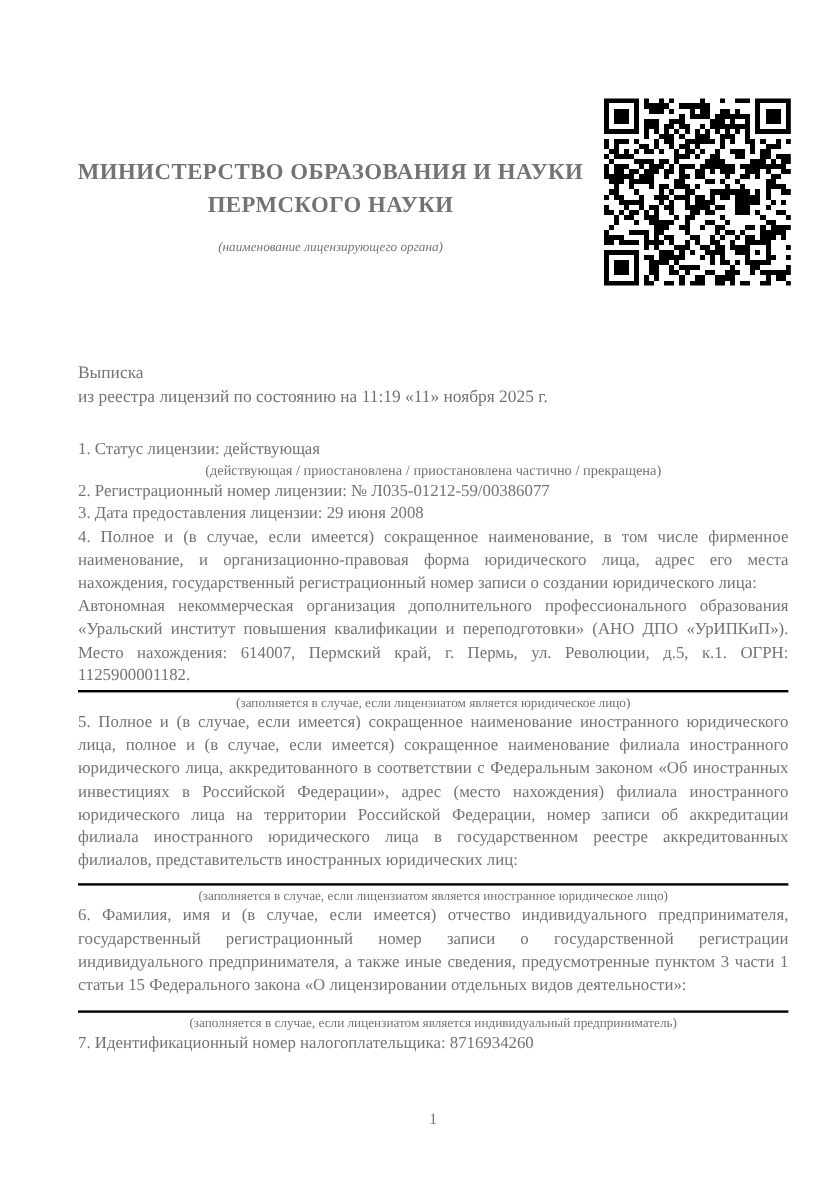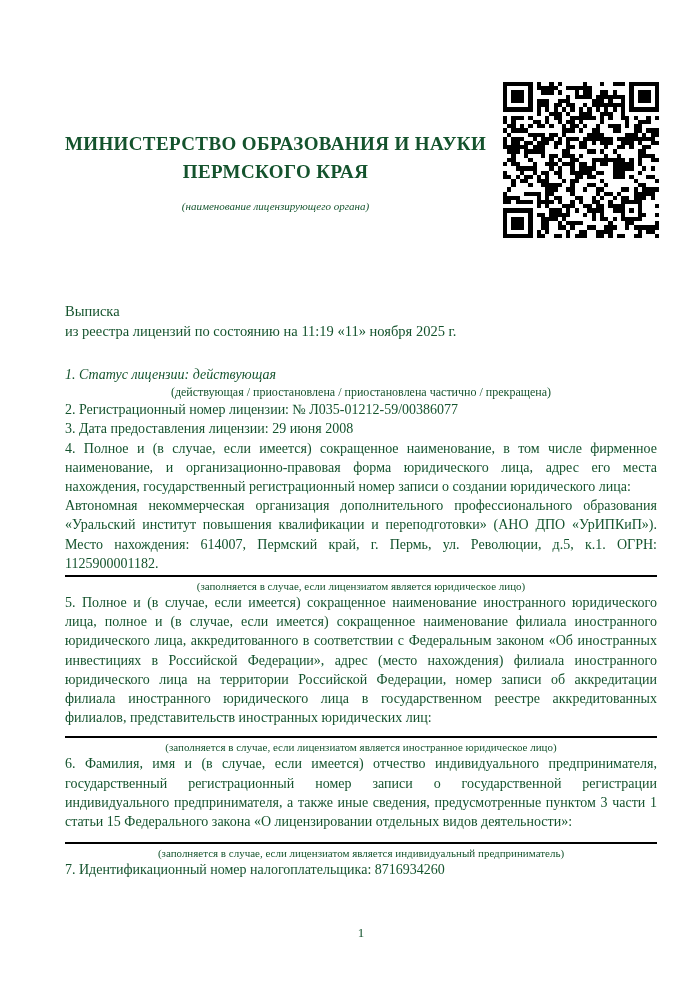--- a/index.html
+++ b/index.html
@@ -5,21 +5,21 @@
   html, body {
     margin: 0;
     padding: 0;
     background: #ffffff;
   }
   .page {
     position: relative;
     width: 700px;
     height: 989px;
     background: #ffffff;
-    color: #14532d;
+    color: #737373;
     font-family: "Liberation Serif", serif;
     overflow: hidden;
   }
   .qr {
     position: absolute;
     left: 503px;
     top: 82px;
     width: 156px;
     height: 156px;
   }
@@ -84,21 +84,21 @@
   }
   .rule-gap5 { margin-top: 9px; }
   .rule-gap6 { margin-top: 11px; }
 
   .mt-i2 { margin-top: 20px; }
   .mt-i3 { margin-top: 15px; }
   .mt-i4 { margin-top: 8px; }
   .mt-i5 { margin-top: 17px; }
   .mt-i6 { margin-top: 18px; }
   .mt-i7 { margin-top: 20px; }
-  .mt-i1 { margin-top: 5px; font-style: italic; }
+  .mt-i1 { margin-top: 5px; }
 
   .page-number {
     position: absolute;
     left: 65px;
     top: 925px;
     width: 592px;
     text-align: center;
     font-size: 13px;
   }
 </style>
@@ -109,21 +109,21 @@
 
   <div class="qr">
     <svg id="qr-svg" viewBox="0 0 37 37" xmlns="http://www.w3.org/2000/svg">
         <rect x="0" y="0" width="37" height="37" fill="#ffffff"></rect>
         <path d="M0 0h1v1h-1zM1 0h1v1h-1zM2 0h1v1h-1zM3 0h1v1h-1zM4 0h1v1h-1zM5 0h1v1h-1zM6 0h1v1h-1zM8 0h1v1h-1zM11 0h1v1h-1zM13 0h1v1h-1zM19 0h1v1h-1zM23 0h1v1h-1zM26 0h1v1h-1zM27 0h1v1h-1zM28 0h1v1h-1zM30 0h1v1h-1zM31 0h1v1h-1zM32 0h1v1h-1zM33 0h1v1h-1zM34 0h1v1h-1zM35 0h1v1h-1zM36 0h1v1h-1zM0 1h1v1h-1zM6 1h1v1h-1zM8 1h1v1h-1zM9 1h1v1h-1zM10 1h1v1h-1zM11 1h1v1h-1zM12 1h1v1h-1zM15 1h1v1h-1zM16 1h1v1h-1zM17 1h1v1h-1zM18 1h1v1h-1zM19 1h1v1h-1zM20 1h1v1h-1zM30 1h1v1h-1zM36 1h1v1h-1zM0 2h1v1h-1zM2 2h1v1h-1zM3 2h1v1h-1zM4 2h1v1h-1zM6 2h1v1h-1zM9 2h1v1h-1zM10 2h1v1h-1zM11 2h1v1h-1zM13 2h1v1h-1zM17 2h1v1h-1zM19 2h1v1h-1zM20 2h1v1h-1zM23 2h1v1h-1zM24 2h1v1h-1zM26 2h1v1h-1zM30 2h1v1h-1zM32 2h1v1h-1zM33 2h1v1h-1zM34 2h1v1h-1zM36 2h1v1h-1zM0 3h1v1h-1zM2 3h1v1h-1zM3 3h1v1h-1zM4 3h1v1h-1zM6 3h1v1h-1zM15 3h1v1h-1zM17 3h1v1h-1zM18 3h1v1h-1zM19 3h1v1h-1zM20 3h1v1h-1zM22 3h1v1h-1zM23 3h1v1h-1zM24 3h1v1h-1zM25 3h1v1h-1zM26 3h1v1h-1zM27 3h1v1h-1zM28 3h1v1h-1zM30 3h1v1h-1zM32 3h1v1h-1zM33 3h1v1h-1zM34 3h1v1h-1zM36 3h1v1h-1zM0 4h1v1h-1zM2 4h1v1h-1zM3 4h1v1h-1zM4 4h1v1h-1zM6 4h1v1h-1zM8 4h1v1h-1zM9 4h1v1h-1zM10 4h1v1h-1zM13 4h1v1h-1zM14 4h1v1h-1zM15 4h1v1h-1zM21 4h1v1h-1zM22 4h1v1h-1zM23 4h1v1h-1zM25 4h1v1h-1zM28 4h1v1h-1zM30 4h1v1h-1zM32 4h1v1h-1zM33 4h1v1h-1zM34 4h1v1h-1zM36 4h1v1h-1zM0 5h1v1h-1zM6 5h1v1h-1zM8 5h1v1h-1zM9 5h1v1h-1zM10 5h1v1h-1zM12 5h1v1h-1zM13 5h1v1h-1zM15 5h1v1h-1zM16 5h1v1h-1zM19 5h1v1h-1zM21 5h1v1h-1zM22 5h1v1h-1zM23 5h1v1h-1zM24 5h1v1h-1zM25 5h1v1h-1zM26 5h1v1h-1zM27 5h1v1h-1zM28 5h1v1h-1zM30 5h1v1h-1zM36 5h1v1h-1zM0 6h1v1h-1zM1 6h1v1h-1zM2 6h1v1h-1zM3 6h1v1h-1zM4 6h1v1h-1zM5 6h1v1h-1zM6 6h1v1h-1zM8 6h1v1h-1zM10 6h1v1h-1zM12 6h1v1h-1zM14 6h1v1h-1zM16 6h1v1h-1zM18 6h1v1h-1zM20 6h1v1h-1zM22 6h1v1h-1zM24 6h1v1h-1zM26 6h1v1h-1zM28 6h1v1h-1zM30 6h1v1h-1zM31 6h1v1h-1zM32 6h1v1h-1zM33 6h1v1h-1zM34 6h1v1h-1zM35 6h1v1h-1zM36 6h1v1h-1zM8 7h1v1h-1zM11 7h1v1h-1zM12 7h1v1h-1zM13 7h1v1h-1zM15 7h1v1h-1zM18 7h1v1h-1zM19 7h1v1h-1zM20 7h1v1h-1zM23 7h1v1h-1zM24 7h1v1h-1zM25 7h1v1h-1zM28 7h1v1h-1zM0 8h1v1h-1zM2 8h1v1h-1zM3 8h1v1h-1zM4 8h1v1h-1zM6 8h1v1h-1zM10 8h1v1h-1zM12 8h1v1h-1zM13 8h1v1h-1zM16 8h1v1h-1zM17 8h1v1h-1zM18 8h1v1h-1zM19 8h1v1h-1zM20 8h1v1h-1zM21 8h1v1h-1zM23 8h1v1h-1zM25 8h1v1h-1zM28 8h1v1h-1zM29 8h1v1h-1zM31 8h1v1h-1zM34 8h1v1h-1zM36 8h1v1h-1zM0 9h1v1h-1zM2 9h1v1h-1zM7 9h1v1h-1zM8 9h1v1h-1zM10 9h1v1h-1zM13 9h1v1h-1zM15 9h1v1h-1zM16 9h1v1h-1zM18 9h1v1h-1zM23 9h1v1h-1zM29 9h1v1h-1zM32 9h1v1h-1zM33 9h1v1h-1zM34 9h1v1h-1zM1 10h1v1h-1zM2 10h1v1h-1zM4 10h1v1h-1zM6 10h1v1h-1zM8 10h1v1h-1zM9 10h1v1h-1zM11 10h1v1h-1zM14 10h1v1h-1zM16 10h1v1h-1zM17 10h1v1h-1zM19 10h1v1h-1zM22 10h1v1h-1zM25 10h1v1h-1zM26 10h1v1h-1zM27 10h1v1h-1zM29 10h1v1h-1zM31 10h1v1h-1zM32 10h1v1h-1zM0 11h1v1h-1zM2 11h1v1h-1zM3 11h1v1h-1zM4 11h1v1h-1zM5 11h1v1h-1zM14 11h1v1h-1zM15 11h1v1h-1zM16 11h1v1h-1zM18 11h1v1h-1zM21 11h1v1h-1zM22 11h1v1h-1zM26 11h1v1h-1zM27 11h1v1h-1zM31 11h1v1h-1zM32 11h1v1h-1zM34 11h1v1h-1zM35 11h1v1h-1zM36 11h1v1h-1zM1 12h1v1h-1zM6 12h1v1h-1zM7 12h1v1h-1zM8 12h1v1h-1zM9 12h1v1h-1zM11 12h1v1h-1zM12 12h1v1h-1zM14 12h1v1h-1zM20 12h1v1h-1zM21 12h1v1h-1zM22 12h1v1h-1zM23 12h1v1h-1zM29 12h1v1h-1zM30 12h1v1h-1zM31 12h1v1h-1zM33 12h1v1h-1zM35 12h1v1h-1zM36 12h1v1h-1zM0 13h1v1h-1zM2 13h1v1h-1zM3 13h1v1h-1zM4 13h1v1h-1zM7 13h1v1h-1zM9 13h1v1h-1zM10 13h1v1h-1zM11 13h1v1h-1zM13 13h1v1h-1zM15 13h1v1h-1zM16 13h1v1h-1zM17 13h1v1h-1zM19 13h1v1h-1zM20 13h1v1h-1zM21 13h1v1h-1zM22 13h1v1h-1zM23 13h1v1h-1zM24 13h1v1h-1zM25 13h1v1h-1zM27 13h1v1h-1zM28 13h1v1h-1zM29 13h1v1h-1zM30 13h1v1h-1zM31 13h1v1h-1zM32 13h1v1h-1zM33 13h1v1h-1zM34 13h1v1h-1zM35 13h1v1h-1zM0 14h1v1h-1zM2 14h1v1h-1zM3 14h1v1h-1zM5 14h1v1h-1zM6 14h1v1h-1zM8 14h1v1h-1zM9 14h1v1h-1zM10 14h1v1h-1zM12 14h1v1h-1zM13 14h1v1h-1zM15 14h1v1h-1zM18 14h1v1h-1zM19 14h1v1h-1zM21 14h1v1h-1zM23 14h1v1h-1zM24 14h1v1h-1zM25 14h1v1h-1zM28 14h1v1h-1zM29 14h1v1h-1zM30 14h1v1h-1zM32 14h1v1h-1zM35 14h1v1h-1zM36 14h1v1h-1zM0 15h1v1h-1zM1 15h1v1h-1zM2 15h1v1h-1zM3 15h1v1h-1zM4 15h1v1h-1zM5 15h1v1h-1zM7 15h1v1h-1zM8 15h1v1h-1zM9 15h1v1h-1zM12 15h1v1h-1zM15 15h1v1h-1zM16 15h1v1h-1zM18 15h1v1h-1zM19 15h1v1h-1zM24 15h1v1h-1zM27 15h1v1h-1zM28 15h1v1h-1zM30 15h1v1h-1zM33 15h1v1h-1zM34 15h1v1h-1zM1 16h1v1h-1zM2 16h1v1h-1zM3 16h1v1h-1zM5 16h1v1h-1zM6 16h1v1h-1zM7 16h1v1h-1zM8 16h1v1h-1zM9 16h1v1h-1zM14 16h1v1h-1zM15 16h1v1h-1zM20 16h1v1h-1zM21 16h1v1h-1zM23 16h1v1h-1zM26 16h1v1h-1zM32 16h1v1h-1zM33 16h1v1h-1zM2 17h1v1h-1zM5 17h1v1h-1zM9 17h1v1h-1zM11 17h1v1h-1zM12 17h1v1h-1zM14 17h1v1h-1zM15 17h1v1h-1zM16 17h1v1h-1zM18 17h1v1h-1zM24 17h1v1h-1zM27 17h1v1h-1zM32 17h1v1h-1zM33 17h1v1h-1zM34 17h1v1h-1zM35 17h1v1h-1zM1 18h1v1h-1zM2 18h1v1h-1zM6 18h1v1h-1zM11 18h1v1h-1zM13 18h1v1h-1zM16 18h1v1h-1zM17 18h1v1h-1zM21 18h1v1h-1zM22 18h1v1h-1zM23 18h1v1h-1zM24 18h1v1h-1zM25 18h1v1h-1zM26 18h1v1h-1zM27 18h1v1h-1zM28 18h1v1h-1zM30 18h1v1h-1zM32 18h1v1h-1zM35 18h1v1h-1zM36 18h1v1h-1zM0 19h1v1h-1zM2 19h1v1h-1zM3 19h1v1h-1zM7 19h1v1h-1zM10 19h1v1h-1zM11 19h1v1h-1zM12 19h1v1h-1zM14 19h1v1h-1zM15 19h1v1h-1zM16 19h1v1h-1zM18 19h1v1h-1zM19 19h1v1h-1zM21 19h1v1h-1zM23 19h1v1h-1zM24 19h1v1h-1zM26 19h1v1h-1zM27 19h1v1h-1zM28 19h1v1h-1zM29 19h1v1h-1zM30 19h1v1h-1zM32 19h1v1h-1zM3 20h1v1h-1zM4 20h1v1h-1zM5 20h1v1h-1zM6 20h1v1h-1zM7 20h1v1h-1zM11 20h1v1h-1zM13 20h1v1h-1zM16 20h1v1h-1zM18 20h1v1h-1zM19 20h1v1h-1zM20 20h1v1h-1zM21 20h1v1h-1zM26 20h1v1h-1zM27 20h1v1h-1zM28 20h1v1h-1zM29 20h1v1h-1zM30 20h1v1h-1zM33 20h1v1h-1zM35 20h1v1h-1zM0 21h1v1h-1zM4 21h1v1h-1zM7 21h1v1h-1zM9 21h1v1h-1zM10 21h1v1h-1zM12 21h1v1h-1zM13 21h1v1h-1zM16 21h1v1h-1zM17 21h1v1h-1zM18 21h1v1h-1zM19 21h1v1h-1zM20 21h1v1h-1zM22 21h1v1h-1zM23 21h1v1h-1zM26 21h1v1h-1zM27 21h1v1h-1zM28 21h1v1h-1zM32 21h1v1h-1zM0 22h1v1h-1zM1 22h1v1h-1zM3 22h1v1h-1zM5 22h1v1h-1zM6 22h1v1h-1zM8 22h1v1h-1zM10 22h1v1h-1zM13 22h1v1h-1zM17 22h1v1h-1zM18 22h1v1h-1zM20 22h1v1h-1zM21 22h1v1h-1zM26 22h1v1h-1zM27 22h1v1h-1zM28 22h1v1h-1zM30 22h1v1h-1zM34 22h1v1h-1zM35 22h1v1h-1zM2 23h1v1h-1zM4 23h1v1h-1zM5 23h1v1h-1zM8 23h1v1h-1zM9 23h1v1h-1zM10 23h1v1h-1zM14 23h1v1h-1zM16 23h1v1h-1zM17 23h1v1h-1zM23 23h1v1h-1zM31 23h1v1h-1zM36 23h1v1h-1zM2 24h1v1h-1zM6 24h1v1h-1zM9 24h1v1h-1zM10 24h1v1h-1zM11 24h1v1h-1zM12 24h1v1h-1zM13 24h1v1h-1zM16 24h1v1h-1zM20 24h1v1h-1zM21 24h1v1h-1zM24 24h1v1h-1zM32 24h1v1h-1zM33 24h1v1h-1zM1 25h1v1h-1zM10 25h1v1h-1zM11 25h1v1h-1zM12 25h1v1h-1zM15 25h1v1h-1zM16 25h1v1h-1zM19 25h1v1h-1zM22 25h1v1h-1zM23 25h1v1h-1zM28 25h1v1h-1zM29 25h1v1h-1zM31 25h1v1h-1zM33 25h1v1h-1zM34 25h1v1h-1zM35 25h1v1h-1zM36 25h1v1h-1zM0 26h1v1h-1zM5 26h1v1h-1zM6 26h1v1h-1zM7 26h1v1h-1zM8 26h1v1h-1zM10 26h1v1h-1zM11 26h1v1h-1zM16 26h1v1h-1zM22 26h1v1h-1zM24 26h1v1h-1zM25 26h1v1h-1zM27 26h1v1h-1zM31 26h1v1h-1zM32 26h1v1h-1zM33 26h1v1h-1zM34 26h1v1h-1zM35 26h1v1h-1zM0 27h1v1h-1zM1 27h1v1h-1zM2 27h1v1h-1zM3 27h1v1h-1zM8 27h1v1h-1zM10 27h1v1h-1zM12 27h1v1h-1zM13 27h1v1h-1zM17 27h1v1h-1zM18 27h1v1h-1zM21 27h1v1h-1zM23 27h1v1h-1zM26 27h1v1h-1zM28 27h1v1h-1zM29 27h1v1h-1zM31 27h1v1h-1zM32 27h1v1h-1zM33 27h1v1h-1zM35 27h1v1h-1zM0 28h1v1h-1zM1 28h1v1h-1zM3 28h1v1h-1zM4 28h1v1h-1zM5 28h1v1h-1zM6 28h1v1h-1zM8 28h1v1h-1zM9 28h1v1h-1zM10 28h1v1h-1zM11 28h1v1h-1zM13 28h1v1h-1zM16 28h1v1h-1zM18 28h1v1h-1zM21 28h1v1h-1zM22 28h1v1h-1zM25 28h1v1h-1zM28 28h1v1h-1zM29 28h1v1h-1zM30 28h1v1h-1zM31 28h1v1h-1zM32 28h1v1h-1zM8 29h1v1h-1zM10 29h1v1h-1zM14 29h1v1h-1zM15 29h1v1h-1zM16 29h1v1h-1zM19 29h1v1h-1zM20 29h1v1h-1zM22 29h1v1h-1zM23 29h1v1h-1zM25 29h1v1h-1zM26 29h1v1h-1zM27 29h1v1h-1zM28 29h1v1h-1zM32 29h1v1h-1zM36 29h1v1h-1zM0 30h1v1h-1zM1 30h1v1h-1zM2 30h1v1h-1zM3 30h1v1h-1zM4 30h1v1h-1zM5 30h1v1h-1zM6 30h1v1h-1zM11 30h1v1h-1zM12 30h1v1h-1zM13 30h1v1h-1zM15 30h1v1h-1zM17 30h1v1h-1zM20 30h1v1h-1zM21 30h1v1h-1zM22 30h1v1h-1zM23 30h1v1h-1zM26 30h1v1h-1zM27 30h1v1h-1zM28 30h1v1h-1zM30 30h1v1h-1zM32 30h1v1h-1zM0 31h1v1h-1zM6 31h1v1h-1zM8 31h1v1h-1zM9 31h1v1h-1zM11 31h1v1h-1zM12 31h1v1h-1zM13 31h1v1h-1zM14 31h1v1h-1zM15 31h1v1h-1zM19 31h1v1h-1zM21 31h1v1h-1zM23 31h1v1h-1zM28 31h1v1h-1zM32 31h1v1h-1zM33 31h1v1h-1zM36 31h1v1h-1zM0 32h1v1h-1zM2 32h1v1h-1zM3 32h1v1h-1zM4 32h1v1h-1zM6 32h1v1h-1zM9 32h1v1h-1zM10 32h1v1h-1zM11 32h1v1h-1zM12 32h1v1h-1zM14 32h1v1h-1zM21 32h1v1h-1zM23 32h1v1h-1zM24 32h1v1h-1zM26 32h1v1h-1zM28 32h1v1h-1zM29 32h1v1h-1zM30 32h1v1h-1zM31 32h1v1h-1zM32 32h1v1h-1zM0 33h1v1h-1zM2 33h1v1h-1zM3 33h1v1h-1zM4 33h1v1h-1zM6 33h1v1h-1zM9 33h1v1h-1zM10 33h1v1h-1zM13 33h1v1h-1zM15 33h1v1h-1zM16 33h1v1h-1zM17 33h1v1h-1zM18 33h1v1h-1zM25 33h1v1h-1zM29 33h1v1h-1zM30 33h1v1h-1zM36 33h1v1h-1zM0 34h1v1h-1zM2 34h1v1h-1zM3 34h1v1h-1zM4 34h1v1h-1zM6 34h1v1h-1zM9 34h1v1h-1zM10 34h1v1h-1zM13 34h1v1h-1zM14 34h1v1h-1zM16 34h1v1h-1zM20 34h1v1h-1zM21 34h1v1h-1zM24 34h1v1h-1zM25 34h1v1h-1zM26 34h1v1h-1zM29 34h1v1h-1zM31 34h1v1h-1zM32 34h1v1h-1zM33 34h1v1h-1zM34 34h1v1h-1zM35 34h1v1h-1zM36 34h1v1h-1zM0 35h1v1h-1zM6 35h1v1h-1zM8 35h1v1h-1zM10 35h1v1h-1zM15 35h1v1h-1zM18 35h1v1h-1zM19 35h1v1h-1zM22 35h1v1h-1zM23 35h1v1h-1zM24 35h1v1h-1zM25 35h1v1h-1zM32 35h1v1h-1zM34 35h1v1h-1zM35 35h1v1h-1zM0 36h1v1h-1zM1 36h1v1h-1zM2 36h1v1h-1zM3 36h1v1h-1zM4 36h1v1h-1zM5 36h1v1h-1zM6 36h1v1h-1zM8 36h1v1h-1zM9 36h1v1h-1zM12 36h1v1h-1zM13 36h1v1h-1zM15 36h1v1h-1zM17 36h1v1h-1zM18 36h1v1h-1zM19 36h1v1h-1zM22 36h1v1h-1zM23 36h1v1h-1zM25 36h1v1h-1zM27 36h1v1h-1zM28 36h1v1h-1zM31 36h1v1h-1zM32 36h1v1h-1zM36 36h1v1h-1z" fill="#000000"></path>
       </svg>
   </div>
 
   <div class="header">
     <div class="ministry-line">МИНИСТЕРСТВО ОБРАЗОВАНИЯ И НАУКИ</div>
-    <div class="ministry-line">ПЕРМСКОГО КРАЯ</div>
+    <div class="ministry-line">ПЕРМСКОГО НАУКИ</div>
     <div class="ministry-caption">(наименование лицензирующего органа)</div>
   </div>
 
   <div class="doc-title">
     <div>Выписка</div>
     <div>из реестра лицензий по состоянию на 11:19 «11» ноября 2025 г.</div>
   </div>
 
   <div class="content">
 

